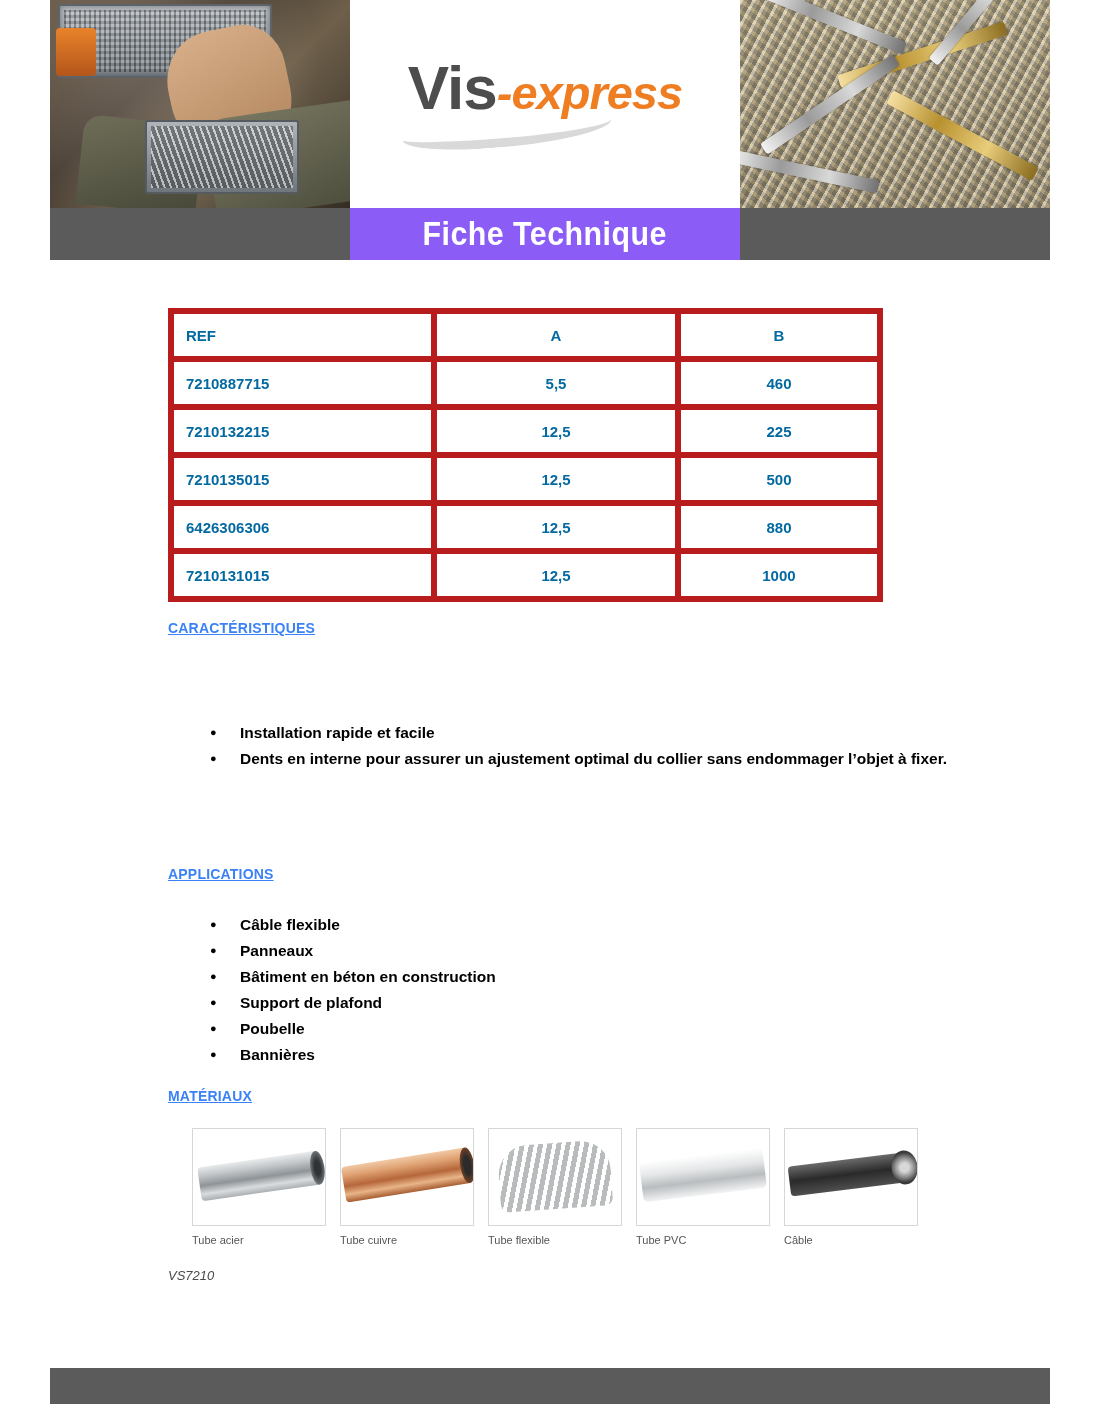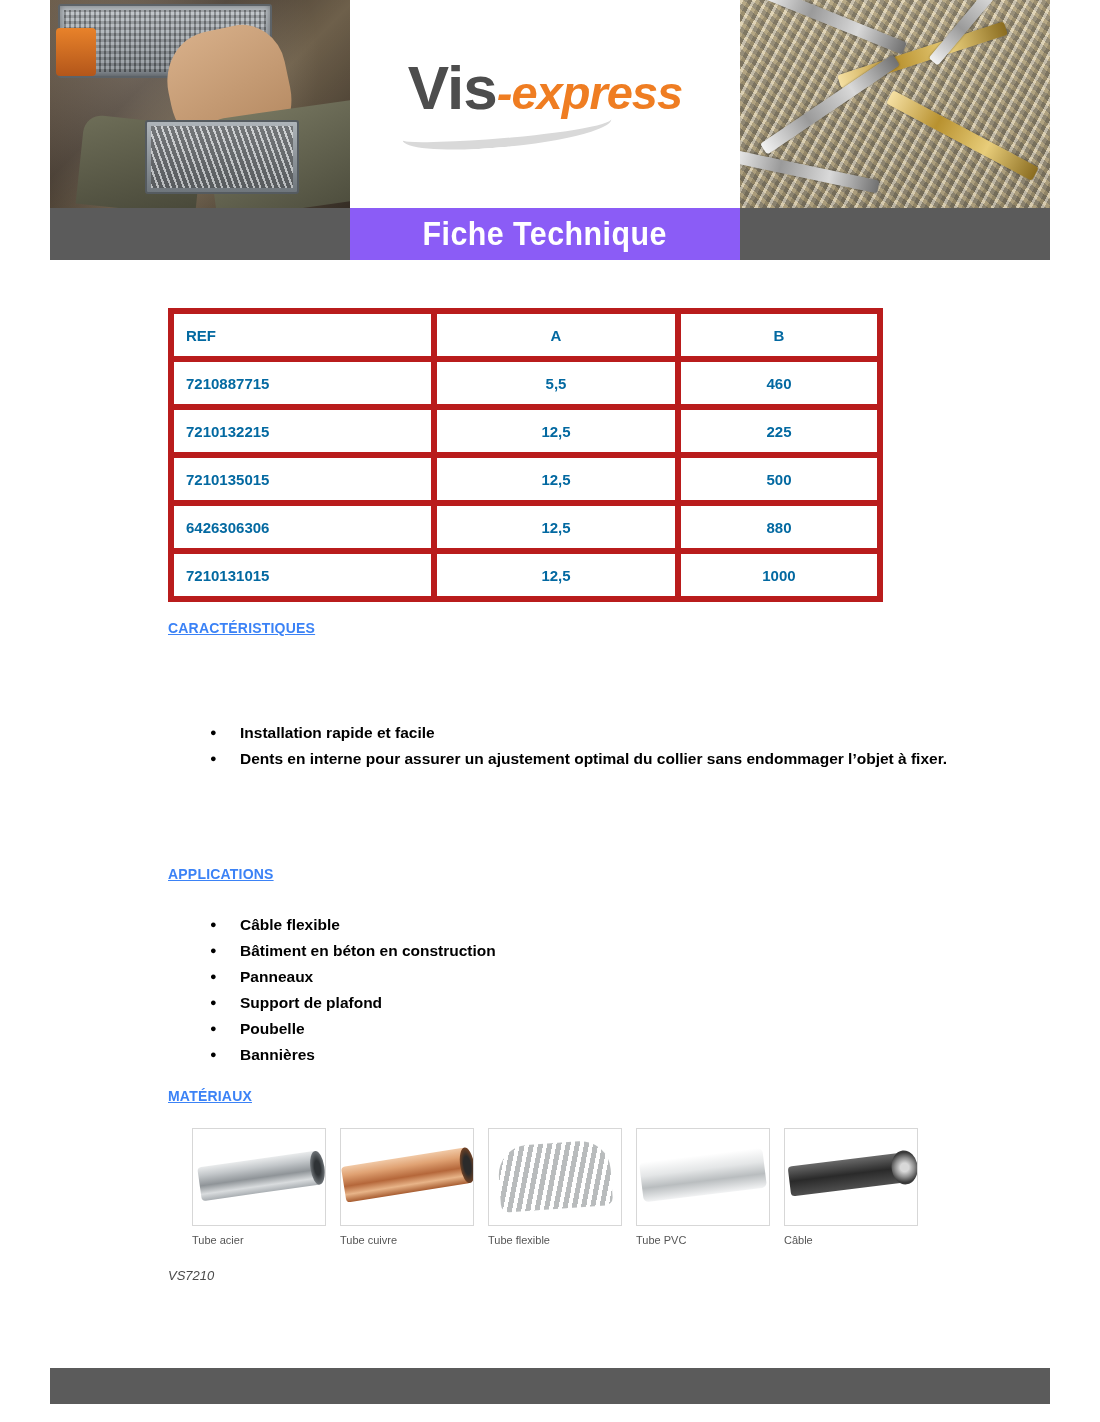--- a/index.html
+++ b/index.html
@@ -463,22 +463,22 @@
 
     <div class="section-title" style="top:620px;">CARACTÉRISTIQUES</div>
     <ul class="bullet-list" style="top:700px;margin-top:20px;">
       <li>Installation rapide et facile</li>
       <li>Dents en interne pour assurer un ajustement optimal du collier sans endommager l’objet à fixer.</li>
     </ul>
 
     <div class="section-title" style="top:866px;">APPLICATIONS</div>
     <ul class="bullet-list" style="top:912px;">
       <li>Câble flexible</li>
+      <li>Panneaux</li>
       <li>Bâtiment en béton en construction</li>
-      <li>Panneaux</li>
       <li>Support de plafond</li>
       <li>Poubelle</li>
       <li>Bannières</li>
     </ul>
 
     <div class="section-title" style="top:1088px;">MATÉRIAUX</div>
 
     <div class="materials">
       <div class="mat-item" style="left:0px;top:0;">
         <div class="mat-img">

